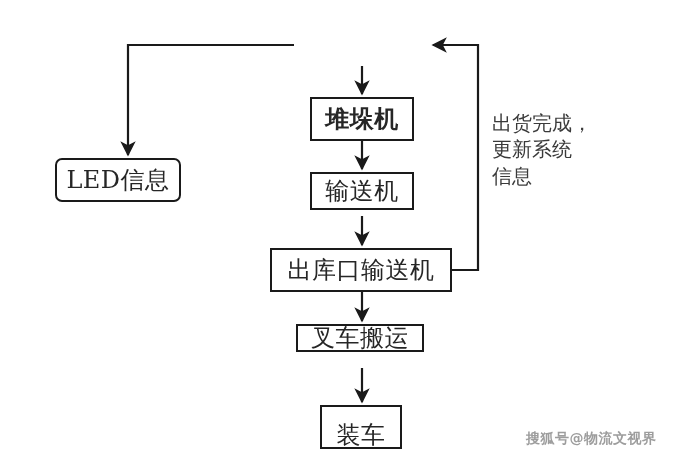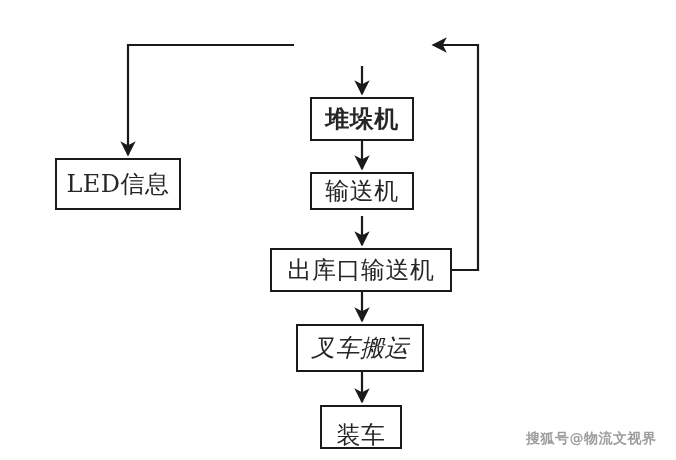--- a/index.html
+++ b/index.html
@@ -94,29 +94,32 @@
   </div>
 
   <div class="node" style="left:310px; top:172px; width:104px; height:38px;">
     <span class="node-text" style="font-size:24px;">输送机</span>
   </div>
 
   <div class="node" style="left:270px; top:248px; width:182px; height:44px;">
     <span class="node-text" style="font-size:24px;">出库口输送机</span>
   </div>
 
-  <div class="node" style="left:296px; top:324px; width:128px; height:48px;font-style:italic;">
+  <div class="node" style="left:296px; top:324px; width:128px; height:28px;">
     <span class="node-text" style="font-size:24px;">叉车搬运</span>
   </div>
 
   <div class="node" style="left:320px; top:405px; width:82px; height:44px;align-items:flex-end;">
     <span class="node-text" style="font-size:24px;">装车</span>
   </div>
 
-  <div class="node" style="left:55px; top:158px; width:126px; height:52px;">
+  <div class="node" style="left:55px; top:158px; width:126px; height:44px;border-radius:7px;">
     <span class="node-text" style="font-size:24px;">LED信息</span>
   </div>
 
 
+  <div class="edge-label" style="left:492px; top:110px;">出货完成，
+更新系统
+信息</div>
 
   <div class="watermark" style="left:526px; top:430px;">搜狐号@物流文视界</div>
 
 </div>
 
 </body></html>

